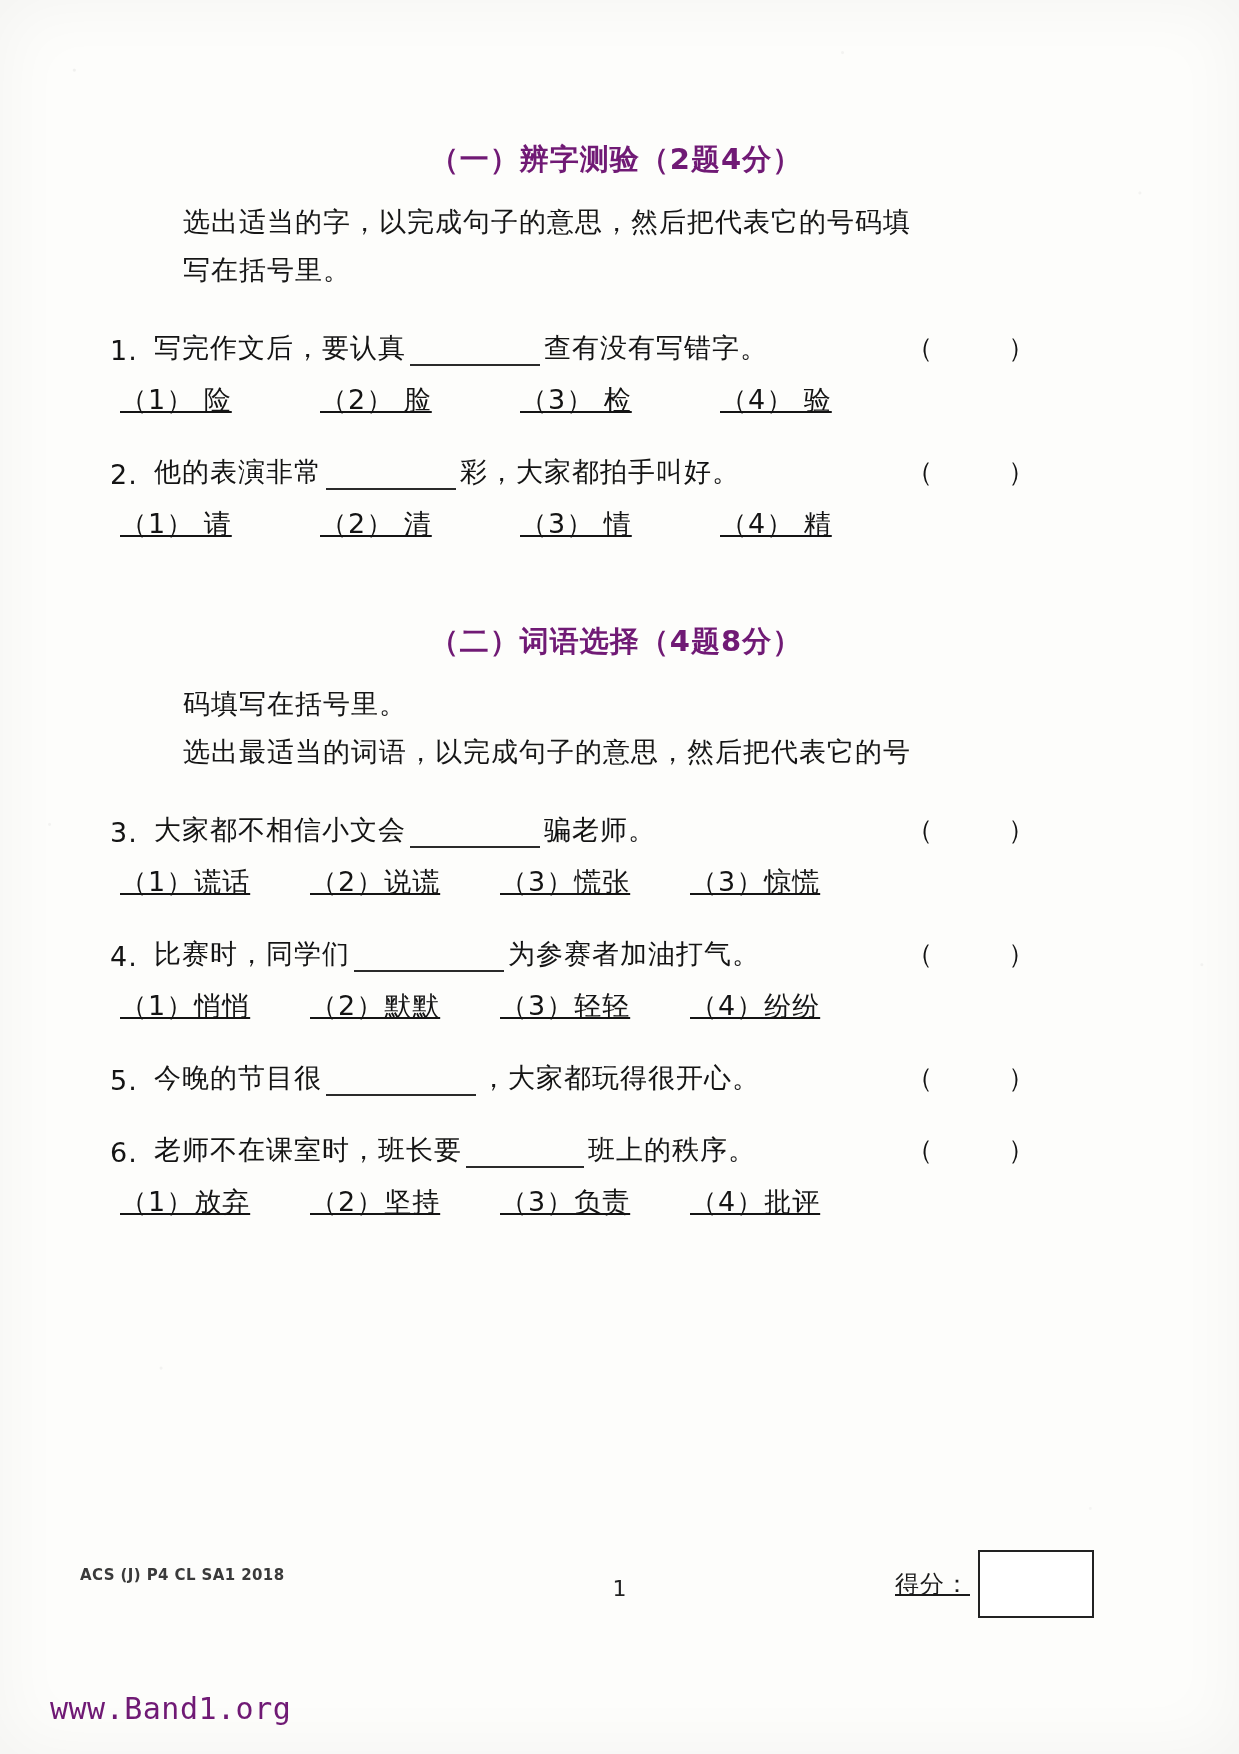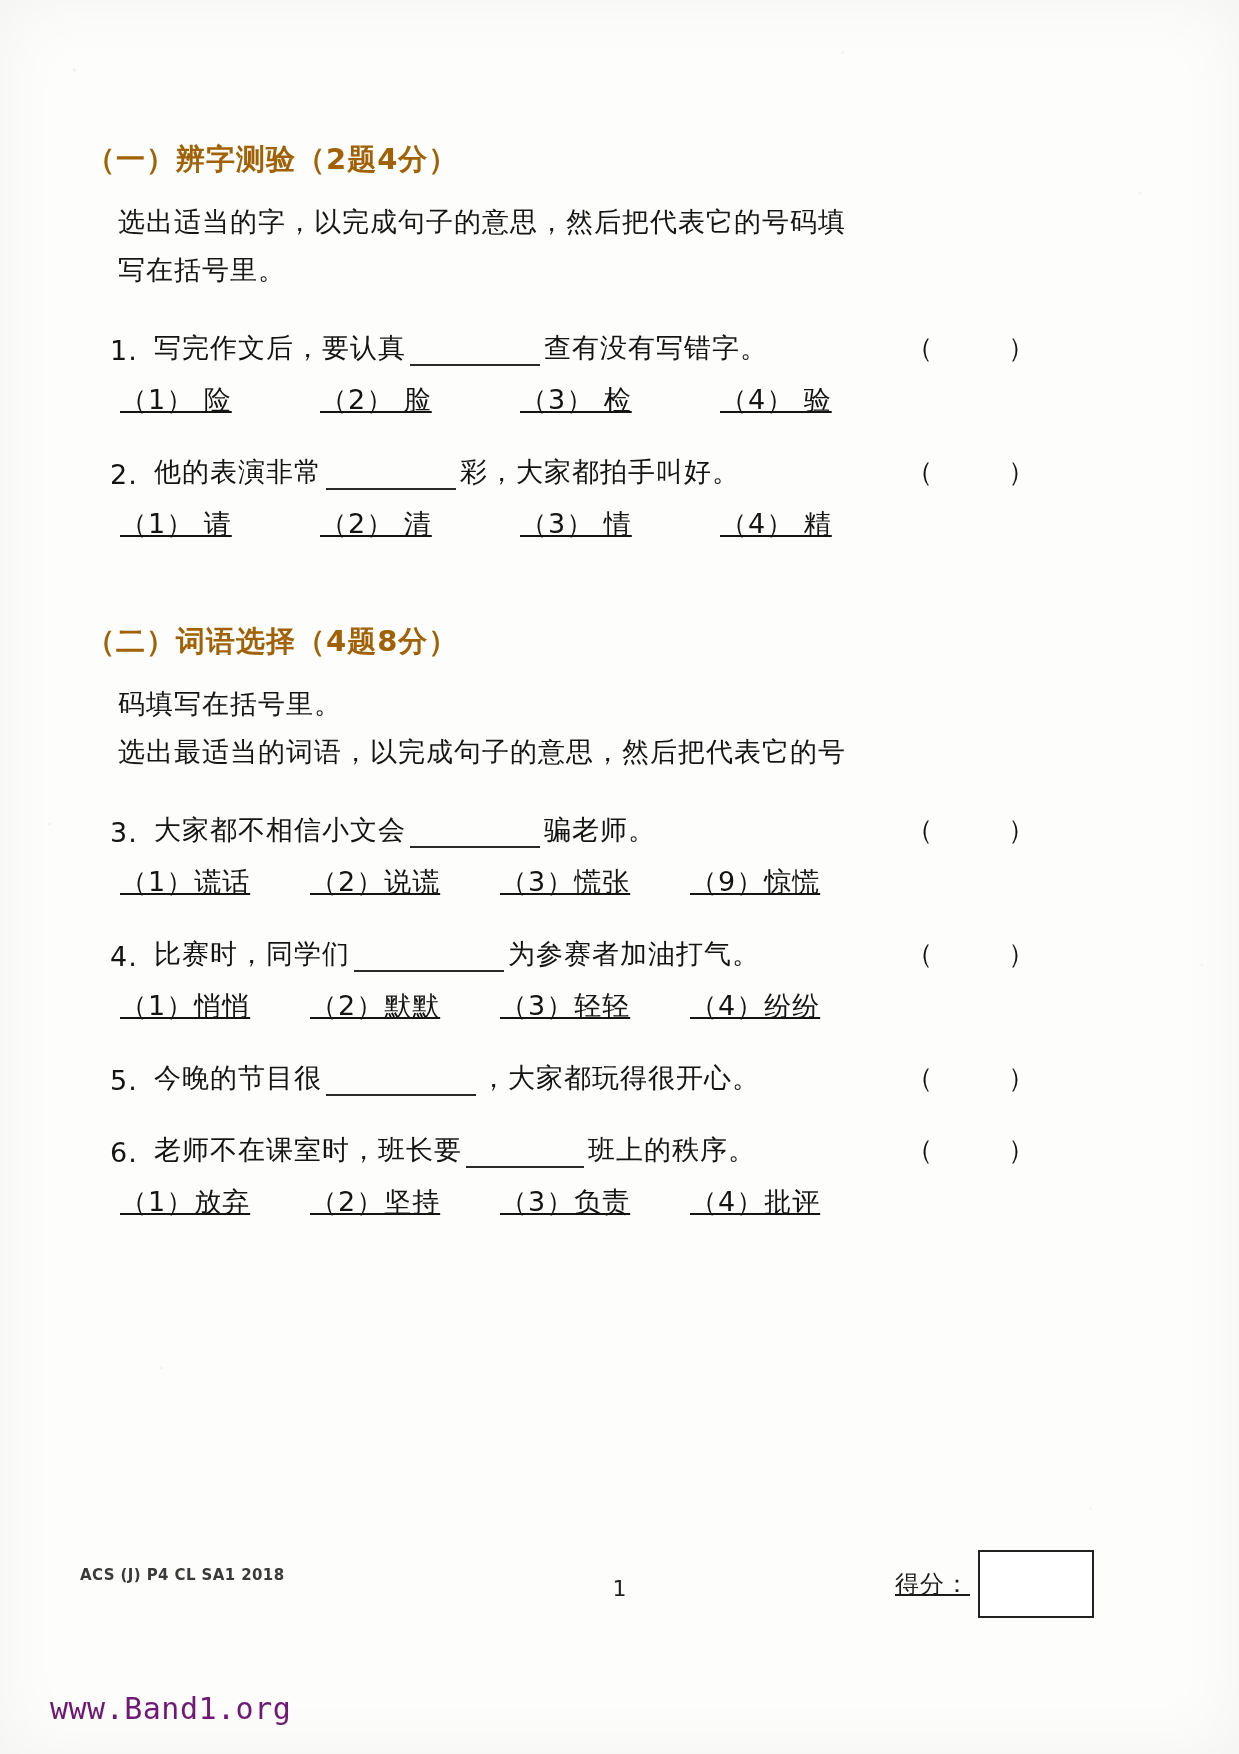--- a/index.html
+++ b/index.html
@@ -45,29 +45,30 @@
   }
 
   .section {
     margin-bottom: 10px;
   }
 
   .section-title {
     font-size: 29px;
     font-weight: 600;
     letter-spacing: 1px;
-    color: #a16207;
+    color: #701a75;
     margin-bottom: 18px;
+    text-align: center;
   }
 
   .instructions {
     font-size: 27px;
     line-height: 1.78;
     letter-spacing: 1px;
-    margin-left: 32px;
+    margin-left: 97px;
     margin-right: 30px;
     color: #161616;
   }
 
   .q-block {
     margin-top: 36px;
   }
 
   .q-line {
     display: flex;
@@ -278,21 +279,21 @@
           <span class="answer-paren">
             <span>（</span>
             <span class="paren-gap"></span>
             <span>）</span>
           </span>
         </div>
         <div class="options">
           <span class="opt">（1）谎话</span>
           <span class="opt">（2）说谎</span>
           <span class="opt">（3）慌张</span>
-          <span class="opt">（9）惊慌</span>
+          <span class="opt">（3）惊慌</span>
         </div>
       </div>
 
       <div class="q-block">
         <div class="q-line">
           <span class="q-num">4.</span>
           <span class="q-text">比赛时，同学们</span>
           <span class="blank wide"></span>
           <span class="q-text">为参赛者加油打气。</span>
           <span class="answer-paren">

